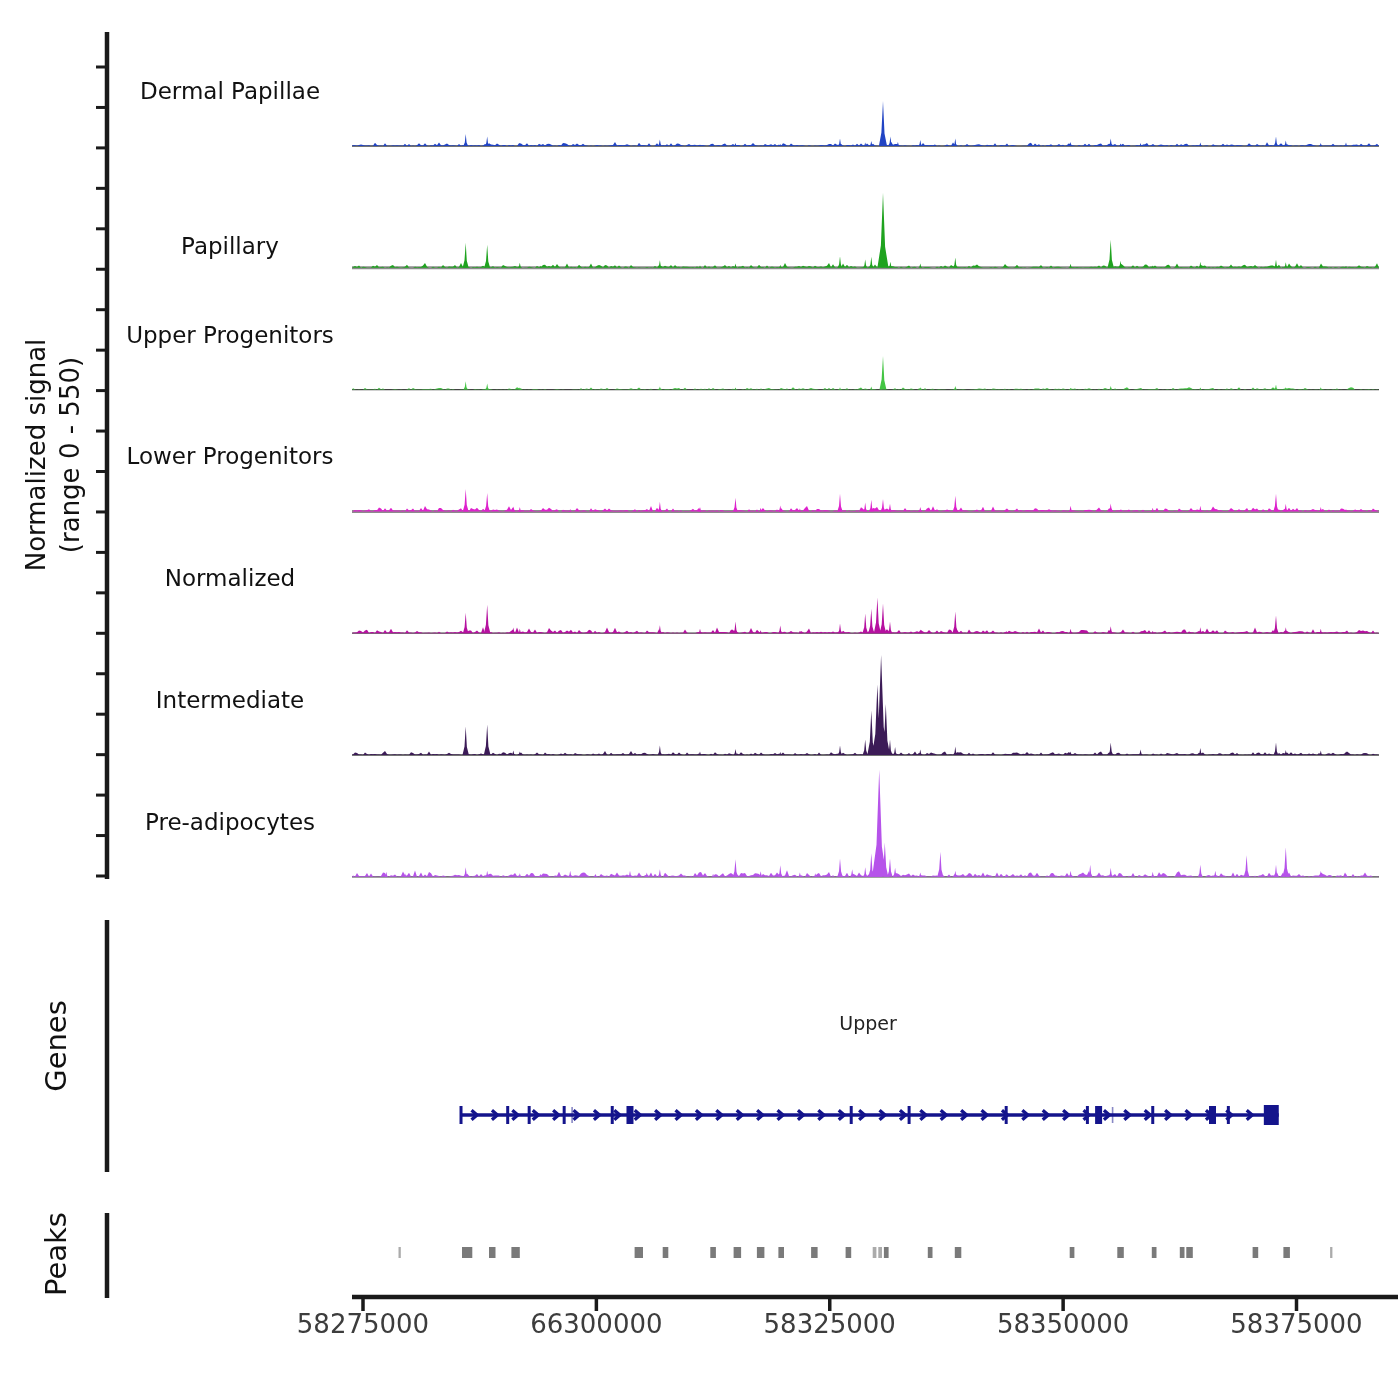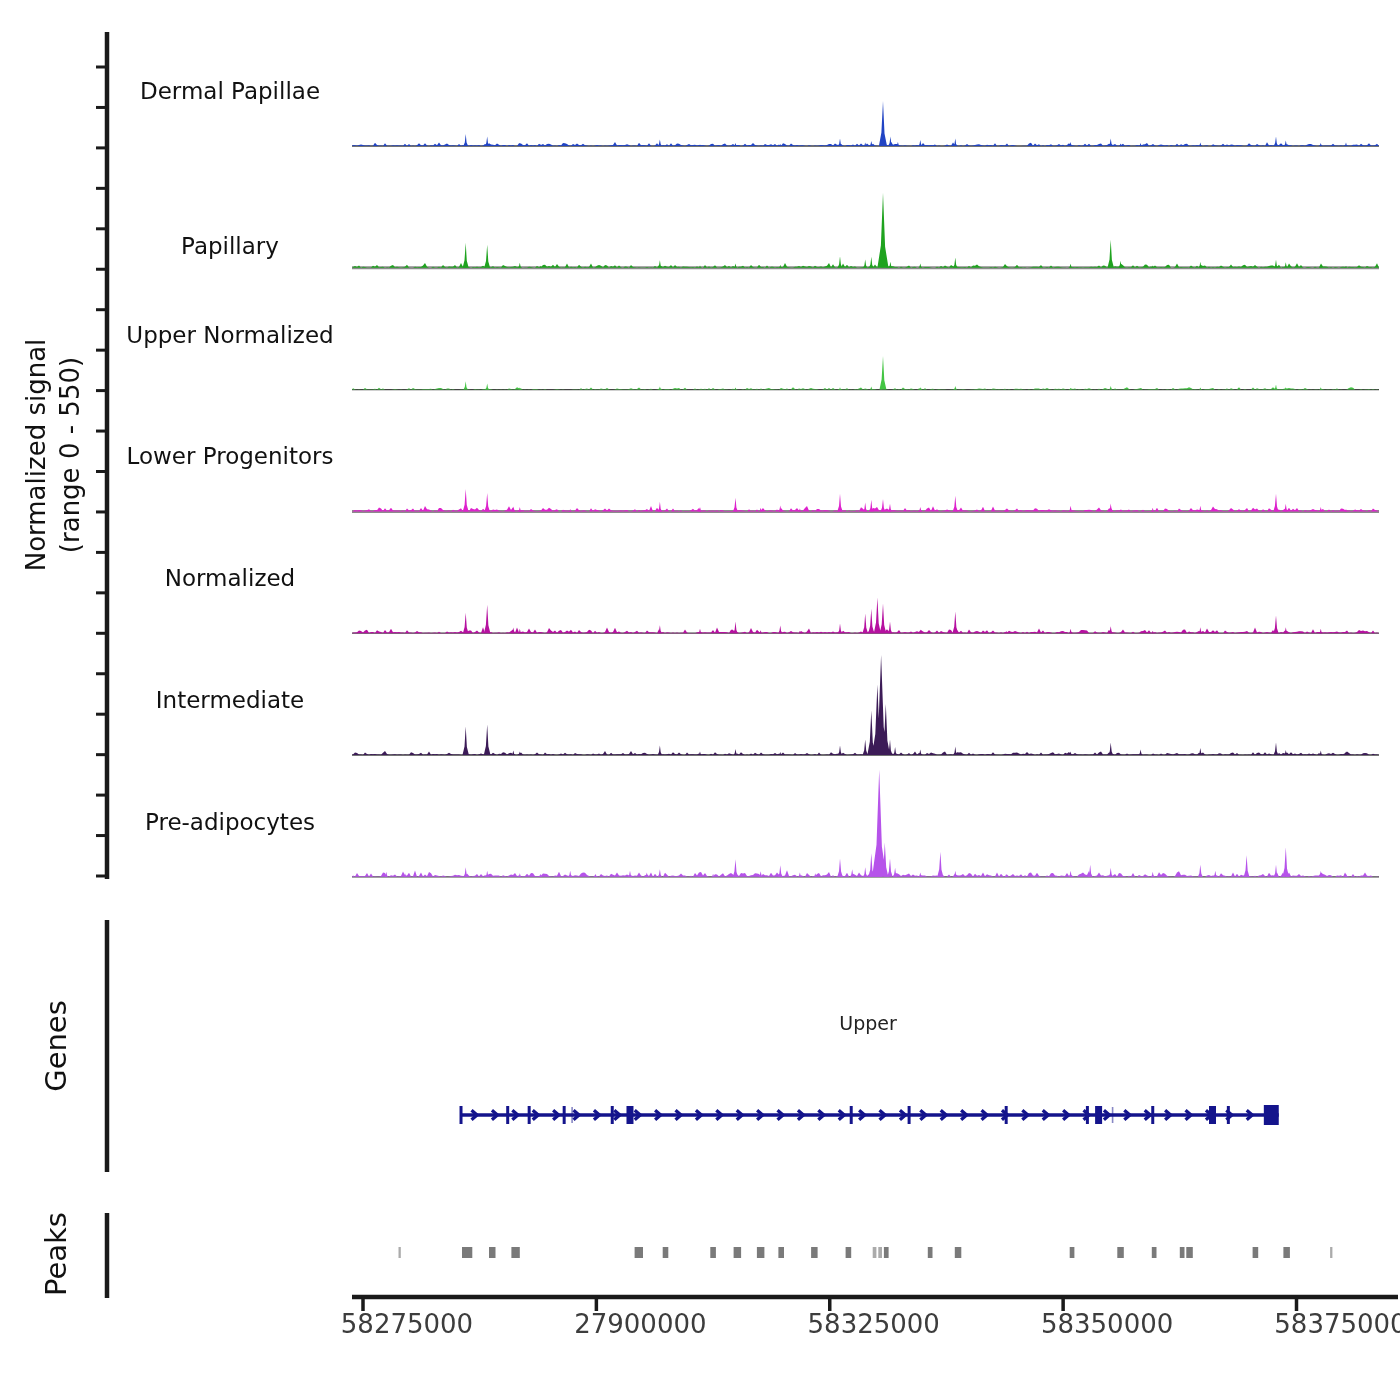--- a/index.html
+++ b/index.html
@@ -5,21 +5,21 @@
   html,body{margin:0;padding:0;background:#ffffff;}
   #fig{position:relative;width:1400px;height:1400px;background:#ffffff;overflow:hidden;
        font-family:"DejaVu Sans","Liberation Sans",sans-serif;}
   #plot{position:absolute;left:0;top:0;}
   .lbl{position:absolute;transform:translate(-50%,-50%);color:#111;white-space:nowrap;}
   .rot{transform:translate(-50%,-50%) rotate(-90deg);text-align:center;}
   .ylab{font-size:26px;line-height:34px;color:#111;}
   .sidelab{font-size:29px;color:#111;}
   .genename{font-size:19px;color:#222;}
   .xtitle{font-size:29px;color:#000;}
-  .ticktext{font-size:26px;color:#3d3d3d;margin-left:44px;}
+  .ticktext{font-size:26px;color:#3d3d3d;}
   .tracklab{font-size:23px;color:#111;}
 </style>
 </head>
 <body>
 
 <div id="fig">
   <svg id="plot" width="1400" height="1400">
       <line x1="107" y1="32" x2="107" y2="879" stroke="#1a1a1a" stroke-width="4.5"></line>
       <line x1="96" y1="67" x2="107" y2="67" stroke="#1a1a1a" stroke-width="3"></line>
       <line x1="96" y1="107.45" x2="107" y2="107.45" stroke="#1a1a1a" stroke-width="3"></line>
@@ -163,24 +163,24 @@
   <div class="lbl rot sidelab" style="left:56px;top:1046px;">Genes</div>
 
   <div class="lbl rot sidelab" style="left:56px;top:1254px;">Peaks</div>
 
   <div class="lbl genename" style="left:868px;top:1023px;">Upper</div>
 
 
   <div id="labels">
       <div class="lbl tracklab" style="left: 230px; top: 91px; text-align: center;">Dermal Papillae</div>
       <div class="lbl tracklab" style="left: 230px; top: 198px; margin-top: 48px;">Papillary</div>
-      <div class="lbl tracklab" style="left: 230px; top: 334.6px;">Upper Normalized</div>
+      <div class="lbl tracklab" style="left: 230px; top: 334.6px;">Upper Progenitors</div>
       <div class="lbl tracklab" style="left: 230px; top: 456.4px;">Lower Progenitors</div>
       <div class="lbl tracklab" style="left: 230px; top: 578.2px;">Normalized</div>
       <div class="lbl tracklab" style="left: 230px; top: 700px;">Intermediate</div>
       <div class="lbl tracklab" style="left: 230px; top: 821.8px;">Pre-adipocytes</div>
       <div class="lbl ticktext" style="left: 363px; top: 1324px;">58275000</div>
-      <div class="lbl ticktext" style="left: 596.375px; top: 1324px;">27900000</div>
+      <div class="lbl ticktext" style="left: 596.375px; top: 1324px;">66300000</div>
       <div class="lbl ticktext" style="left: 829.75px; top: 1324px;">58325000</div>
       <div class="lbl ticktext" style="left: 1063.12px; top: 1324px;">58350000</div>
       <div class="lbl ticktext" style="left: 1296.5px; top: 1324px;">58375000</div>
     </div>
 </div>
 
 </body></html>

